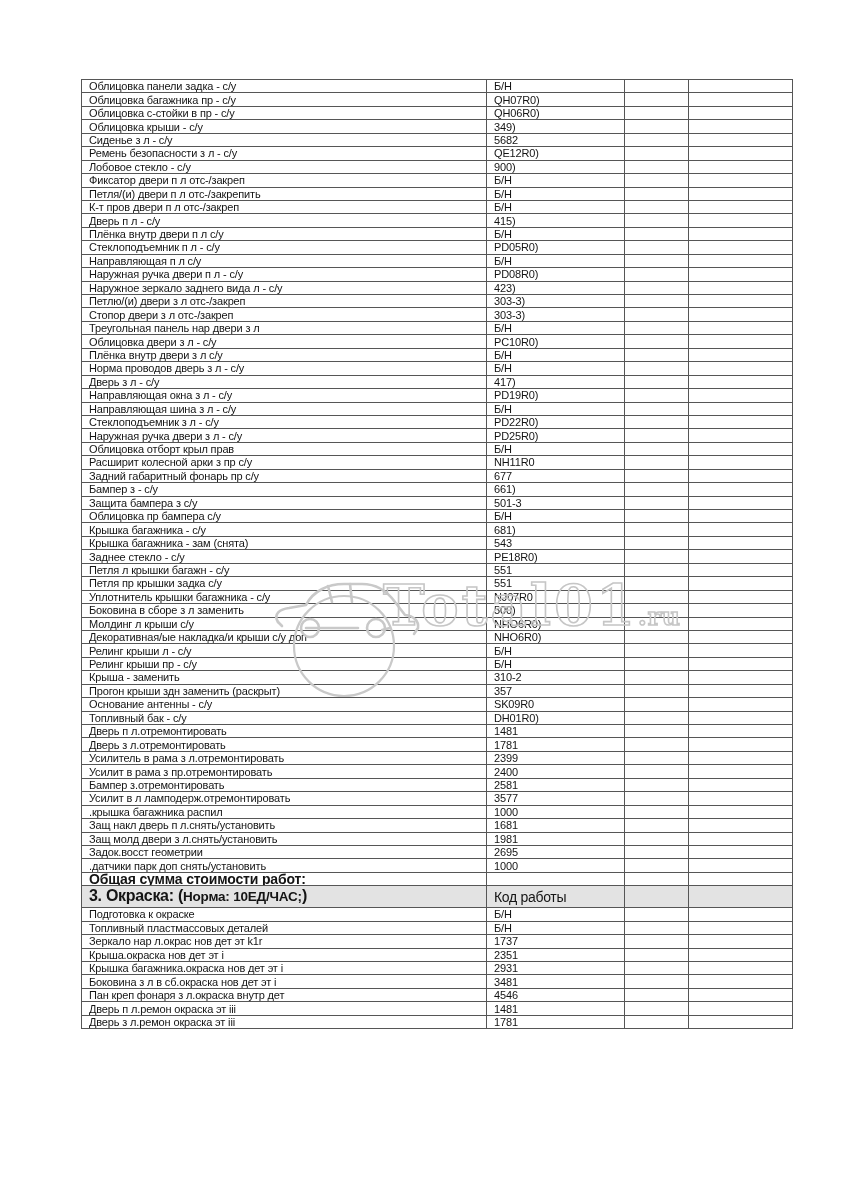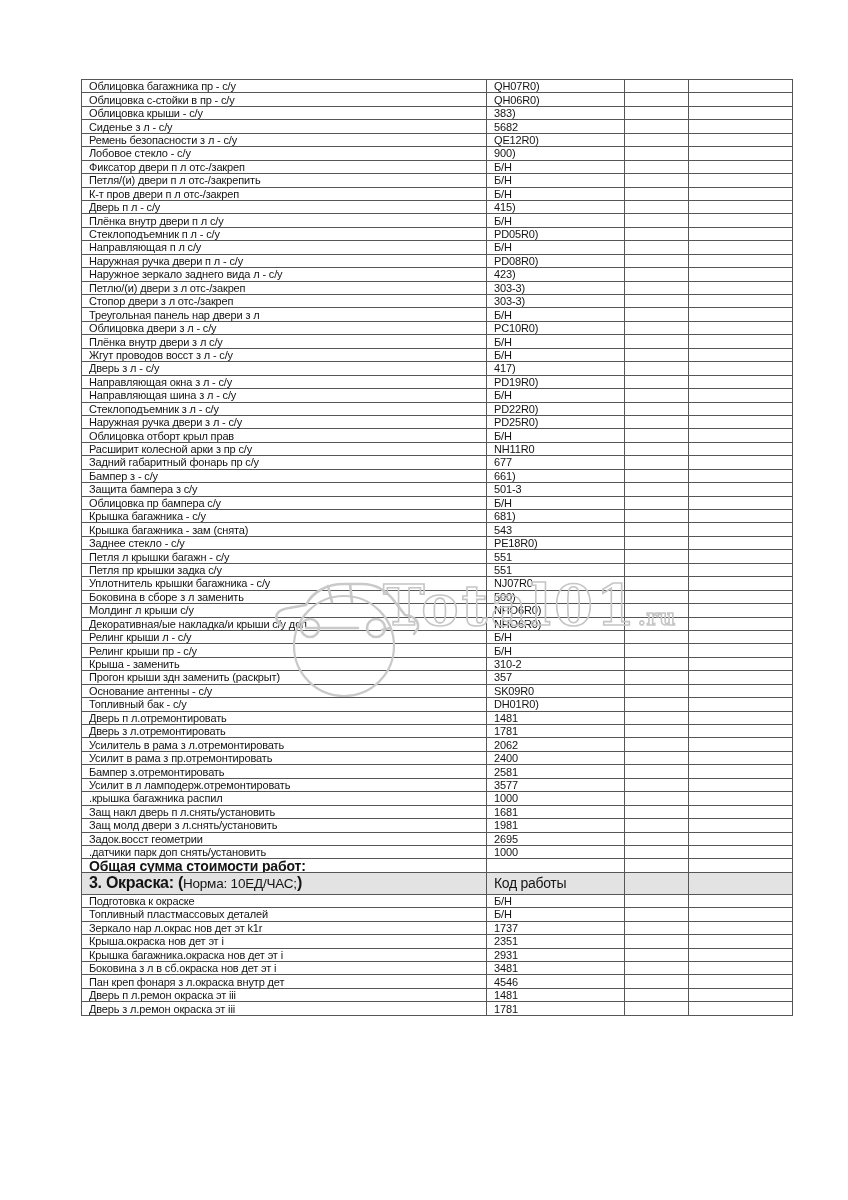--- a/index.html
+++ b/index.html
@@ -40,77 +40,83 @@
     font-weight:bold;
     letter-spacing:-0.15px;
   }
   tr.section-header td {
     height:22px;
     background:#e3e3e3;
     font-size:14px;
     line-height:20px;
   }
   .sh-bold  { font-weight:bold; font-size:16px; letter-spacing:-0.3px; }
-  .sh-norm  { font-weight:normal; font-size:13.5px; letter-spacing:-0.2px; }
+  .sh-norm  { font-weight:bold; font-size:13.5px; letter-spacing:-0.2px; }
   td.code-header { font-weight:normal; font-size:16px; letter-spacing:-0.3px; }
   
   .watermark {
     position:absolute; left:0; top:0; width:848px; height:1200px;
     pointer-events:none;
   }
   .wm-car { position:absolute; left:270px; top:564px; }
   .wm-text {
     position:absolute; left:383px; top:572px;
     font-family:"DejaVu Serif","Liberation Serif",serif;
     font-weight:bold;
     font-size:56px;
     letter-spacing:3px;
     color:transparent;
     -webkit-text-stroke:1.6px #c6c6c6;
     white-space:nowrap;
   }
   .wm-suffix {
-    font-size:22px;
+    font-size:25px;
     letter-spacing:1px;
     margin-top:32px;
   }
 </style>
 </head>
 <body>
 
 <div class="page">
 
   <table class="work-table">
     <colgroup>
       <col style="width:405px">
       <col style="width:138px">
       <col style="width:64px">
       <col style="width:104px">
     </colgroup>
 
     <tbody>
 
+        <tr class="row">
+          <td class="c1">Облицовка панели задка - с/у</td>
+          <td class="c2">Б/Н</td>
+          <td class="c3"></td>
+          <td class="c4"></td>
+        </tr>
 
         <tr class="row">
           <td class="c1">Облицовка багажника пр - с/у</td>
           <td class="c2">QH07R0)</td>
           <td class="c3"></td>
           <td class="c4"></td>
         </tr>
 
         <tr class="row">
           <td class="c1">Облицовка с-стойки в пр - с/у</td>
           <td class="c2">QH06R0)</td>
           <td class="c3"></td>
           <td class="c4"></td>
         </tr>
 
         <tr class="row">
           <td class="c1">Облицовка крыши - с/у</td>
-          <td class="c2">383)</td>
+          <td class="c2">349)</td>
           <td class="c3"></td>
           <td class="c4"></td>
         </tr>
 
         <tr class="row">
           <td class="c1">Сиденье з л - с/у</td>
           <td class="c2">5682</td>
           <td class="c3"></td>
           <td class="c4"></td>
         </tr>
@@ -222,21 +228,21 @@
         </tr>
 
         <tr class="row">
           <td class="c1">Плёнка внутр двери з л с/у</td>
           <td class="c2">Б/Н</td>
           <td class="c3"></td>
           <td class="c4"></td>
         </tr>
 
         <tr class="row">
-          <td class="c1">Жгут проводов восст з л - с/у</td>
+          <td class="c1">Норма проводов дверь з л - с/у</td>
           <td class="c2">Б/Н</td>
           <td class="c3"></td>
           <td class="c4"></td>
         </tr>
 
         <tr class="row">
           <td class="c1">Дверь з л - с/у</td>
           <td class="c2">417)</td>
           <td class="c3"></td>
           <td class="c4"></td>
@@ -426,21 +432,21 @@
 
         <tr class="row">
           <td class="c1">Дверь з л.отремонтировать</td>
           <td class="c2">1781</td>
           <td class="c3"></td>
           <td class="c4"></td>
         </tr>
 
         <tr class="row">
           <td class="c1">Усилитель в рама з л.отремонтировать</td>
-          <td class="c2">2062</td>
+          <td class="c2">2399</td>
           <td class="c3"></td>
           <td class="c4"></td>
         </tr>
 
         <tr class="row">
           <td class="c1">Усилит в рама з пр.отремонтировать</td>
           <td class="c2">2400</td>
           <td class="c3"></td>
           <td class="c4"></td>
         </tr>

